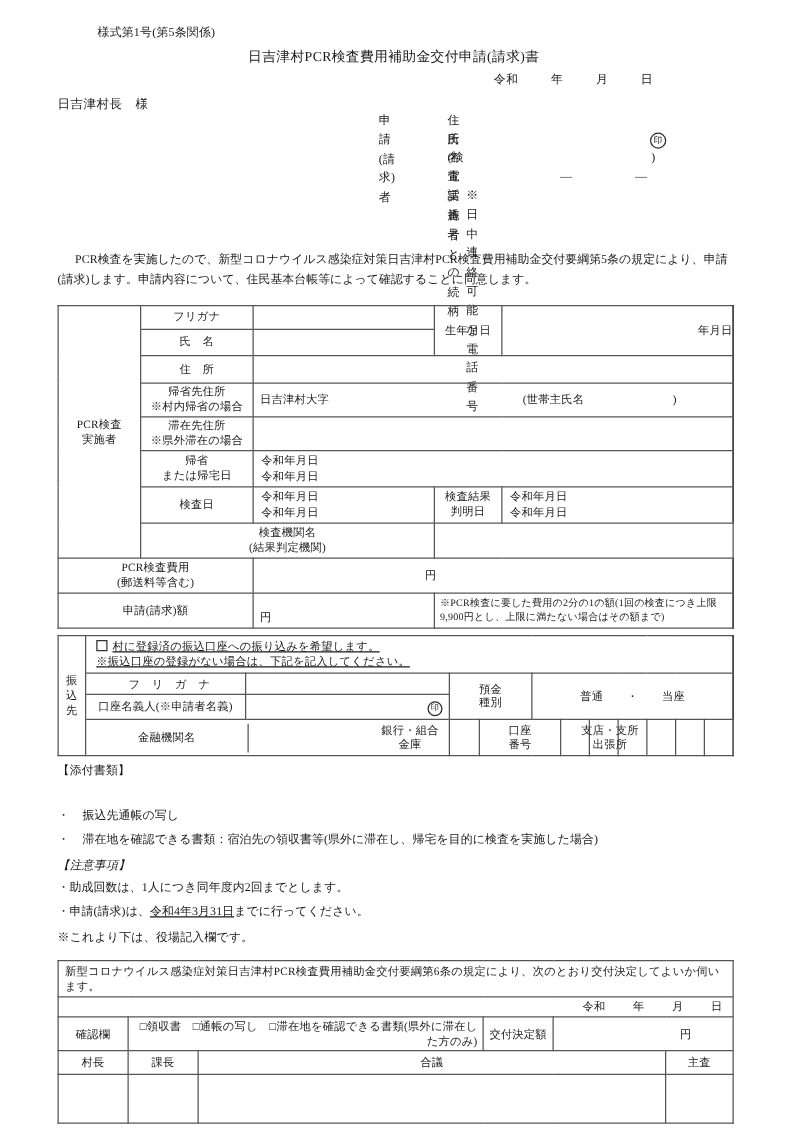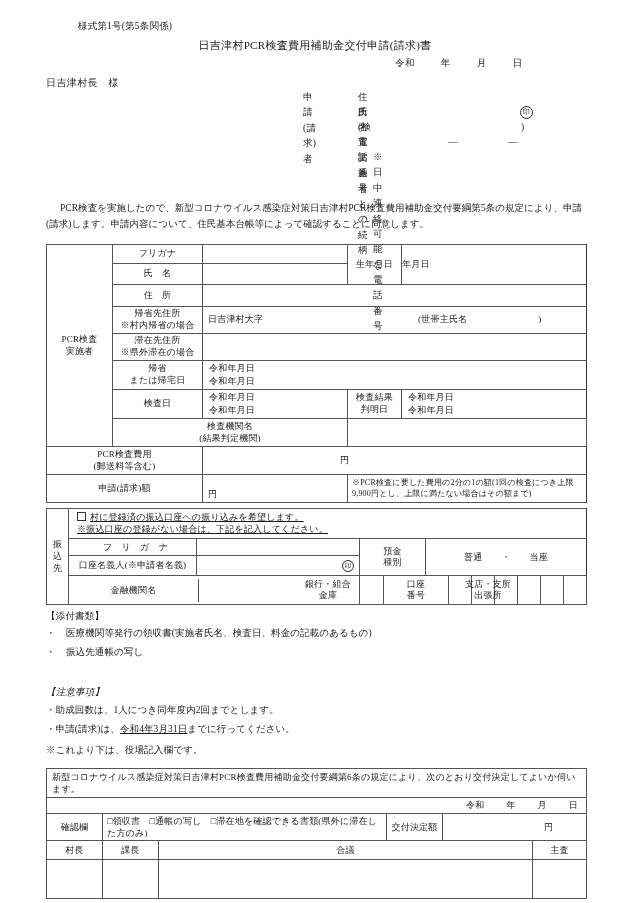--- a/index.html
+++ b/index.html
@@ -16,21 +16,21 @@
     position: relative;
     overflow: hidden;
   }
   .page {
     position: relative;
     width: 630px;
     height: 903px;
     padding: 0;
     box-sizing: border-box;
   }
-  .ctr { text-align: left; }
+  .ctr { text-align: right; }
   .rgt { text-align: right; }
 
   
   .vert {
     writing-mode: horizontal-tb;
     line-height: 1.22;
     text-align: center;
   }
   .vert span { display: block; }
 
@@ -455,25 +455,25 @@
       <td></td>
       <td></td>
       <td></td>
       <td></td>
       <td></td>
     </tr>
   </tbody>
     </table>
 
   <div class="section-head" style="left:46px; top:610px;">【添付書類】</div>
-  <div class="list-item" style="left:46px; top:627px;">
-    <span class="bullet-dot">・</span><span>医療機関等発行の領収書(実施者氏名、検査日、料金の記載のあるもの)</span>
-  </div>
   <div class="list-item" style="left:46px; top:646px;">
     <span class="bullet-dot">・</span><span>振込先通帳の写し</span>
+  </div>
+  <div class="list-item" style="left:46px; top:665px;">
+    <span class="bullet-dot">・</span><span>滞在地を確認できる書類：宿泊先の領収書等(県外に滞在し、帰宅を目的に検査を実施した場合)</span>
   </div>
 
   <div class="section-head" style="left:46px; top:686px;font-style:italic;">【注意事項】</div>
   <div class="list-item" style="left:46px; top:704px;">・助成回数は、1人につき同年度内2回までとします。</div>
   <div class="list-item" style="left:46px; top:723px;">
     <span>・申請(請求)は、</span><span class="underline-txt">令和4年3月31日</span><span>までに行ってください。</span>
   </div>
 
   <div class="office-note">※これより下は、役場記入欄です。</div>
 

